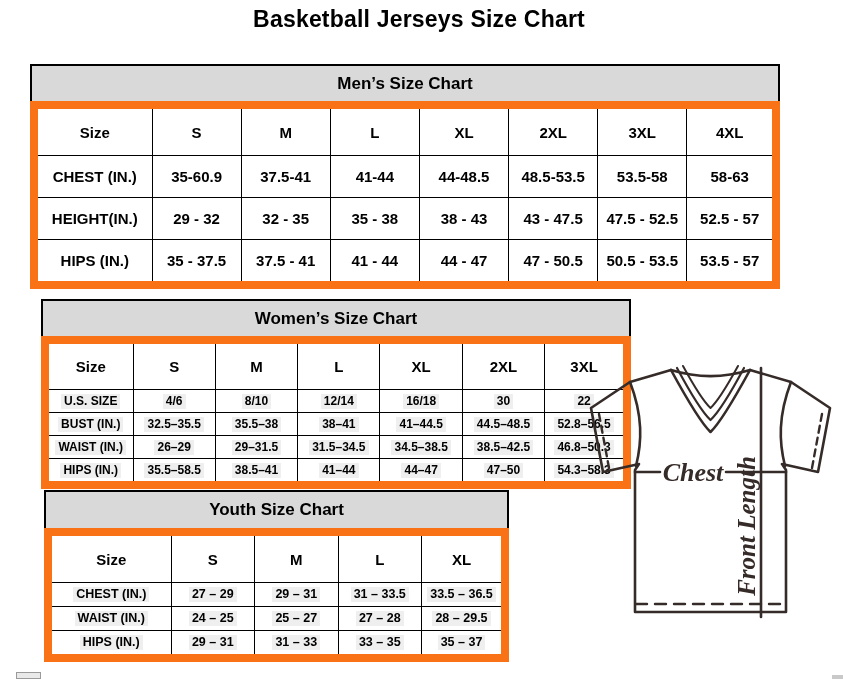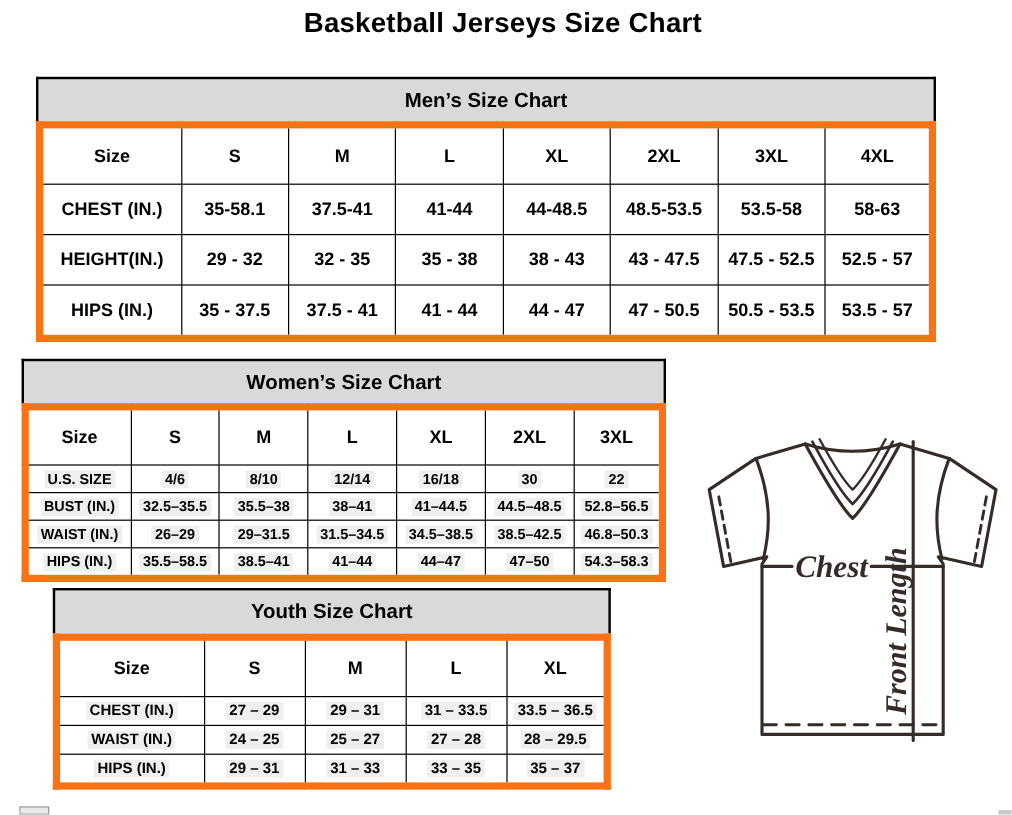--- a/index.html
+++ b/index.html
@@ -6,21 +6,21 @@
   .page{position:relative;width:843px;height:679px;background:#ffffff;overflow:hidden;
         font-family:"Liberation Sans",sans-serif;color:#000;margin-left:16px;}
   .page-title{position:absolute;top:6px;left:0;width:806px;text-align:center;
         font-size:23px;font-weight:bold;letter-spacing:.2px;}
   .tblwrap{position:absolute;}
   .band{border:2px solid #000;border-bottom:none;background:#d9d9d9;text-align:center;
         font-weight:bold;box-sizing:border-box;}
   .band.men-band{height:37px;line-height:35px;font-size:17px;}
   .band.w-band{height:37px;line-height:35px;font-size:17px;}
   .band.y-band{height:38px;line-height:36px;font-size:17px;}
-  table{border-collapse:collapse;width:100%;table-layout:fixed;border:6px solid #f97316;}
+  table{border-collapse:collapse;width:100%;table-layout:fixed;border:8px solid #f97316;}
   th,td{border:1.5px solid #000;text-align:center;font-weight:bold;padding:0;
         font-family:"Liberation Sans",sans-serif;}
   .men th{height:46px;font-size:15px;}
   .men td{height:41px;font-size:15px;}
   .women th{height:45px;font-size:15px;}
   .women td{height:22px;font-size:12px;}
   .youth th{height:46px;font-size:15px;}
   .youth td{height:23px;font-size:12.5px;}
   .hl{background:#efefef;padding:0 3px;display:inline-block;line-height:1.25;}
   .jersey{position:absolute;left:556px;top:358px;width:288px;height:268px;}
@@ -54,21 +54,21 @@
         <th>S</th>
         <th>M</th>
         <th>L</th>
         <th>XL</th>
         <th>2XL</th>
         <th>3XL</th>
         <th>4XL</th>
       </tr>
       <tr>
         <td>CHEST (IN.)</td>
-        <td>35-58.1</td>
+        <td>35-60.9</td>
         <td>37.5-41</td>
         <td>41-44</td>
         <td>44-48.5</td>
         <td>48.5-53.5</td>
         <td>53.5-58</td>
         <td>58-63</td>
       </tr>
       <tr>
         <td>HEIGHT(IN.)</td>
         <td>29 - 32</td>
@@ -86,21 +86,21 @@
         <td>41 - 44</td>
         <td>44 - 47</td>
         <td>47 - 50.5</td>
         <td>50.5 - 53.5</td>
         <td>53.5 - 57</td>
       </tr>
     </tbody>
       </table>
   </div>
 
-  <div class="tblwrap" style="left:2px;top:299px;width:537px;">
+  <div class="tblwrap" style="left:25px;top:299px;width:590px;">
     <div class="band w-band">Women’s Size Chart</div>
     <table class="women">
       <colgroup>
           <col style="width:88px">
           <col>
           <col>
           <col>
           <col>
           <col>
           <col>

